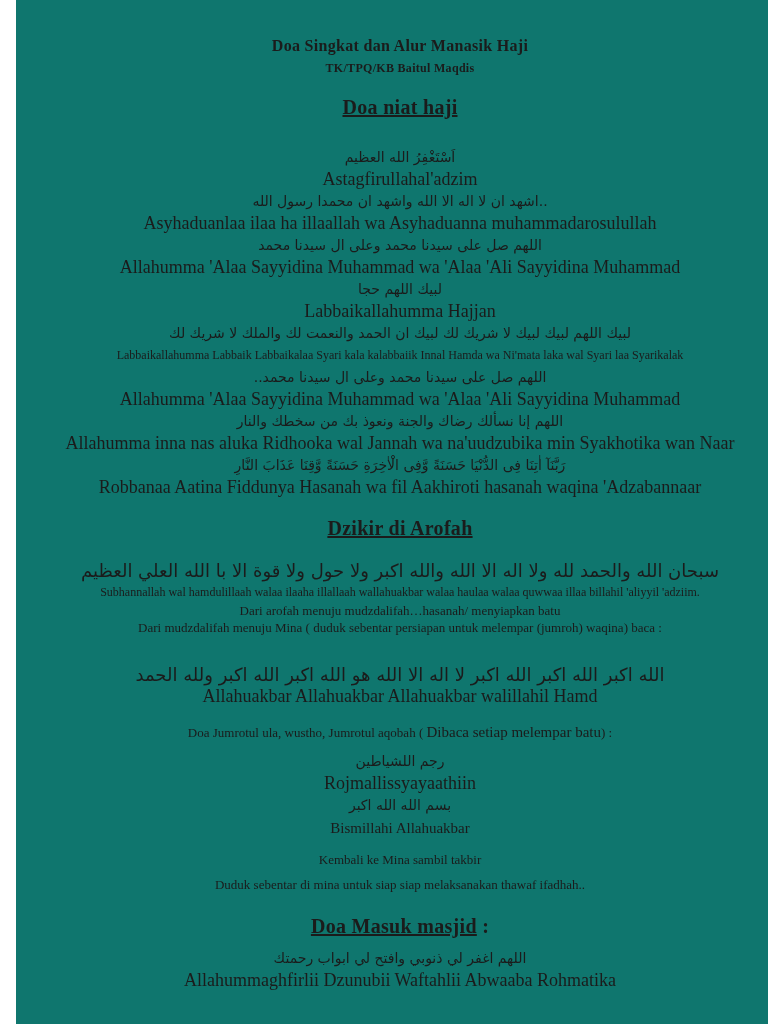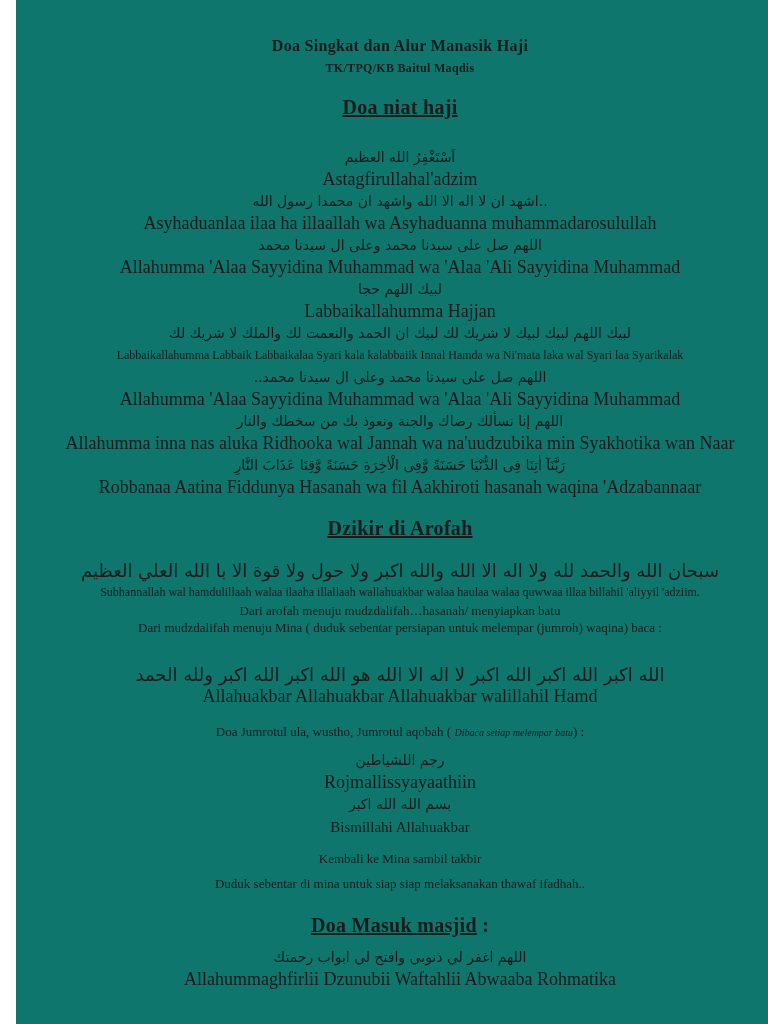--- a/index.html
+++ b/index.html
@@ -25,21 +25,21 @@
   .latin{font-size:18px;line-height:19px;}
   .latin.small{font-size:12px;}
   .latin.big{font-size:15px;line-height:21px;}
   .note{font-size:13px;line-height:17px;}
   .first-pair{margin-top:26px;}
   .mt-lg{margin-top:26px;}
   .mt-md{margin-top:18px;}
   .mt-sm{margin-top:12px;}
   .mt-xs{margin-top:8px;}
   .jumrotul{font-size:13px;margin-top:18px;}
-  .jumrotul .emph{font-size:10px;font-style:italic;}
+  .jumrotul .emph{font-size:15px;}
 </style>
 </head>
 <body>
 
 <div class="page">
 
   <div class="title">Doa Singkat dan Alur Manasik Haji</div>
   <div class="subtitle">TK/TPQ/KB Baitul Maqdis</div>
 
   <div class="heading h1"><span class="u">Doa niat haji</span></div>

